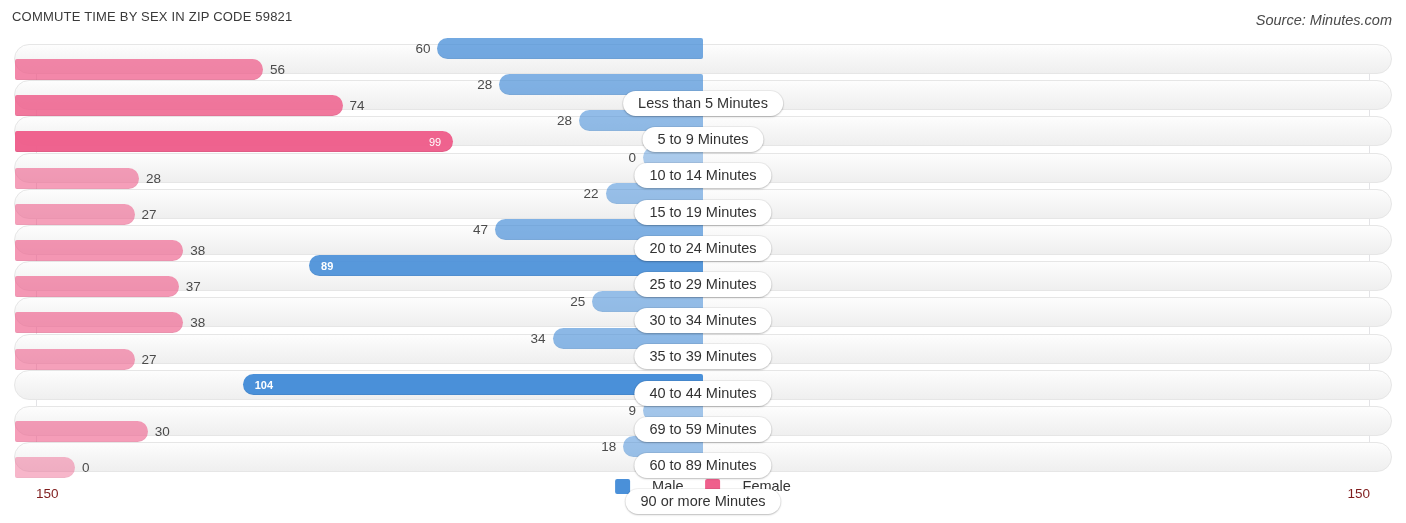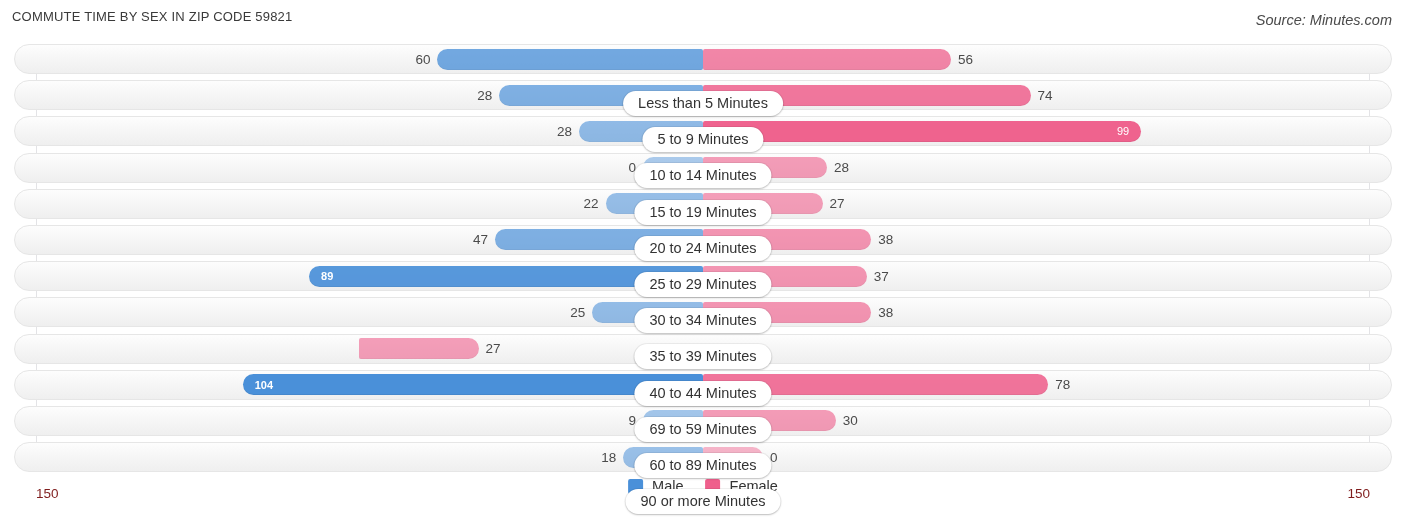--- a/index.html
+++ b/index.html
@@ -72,20 +72,21 @@
     background: linear-gradient(to bottom, #fdfdfd 0%, #f6f6f6 48%, #efefef 100%);
     border: 1px solid #e6e6e6;
     box-sizing: border-box;
   }
   .row-inner {
     position: absolute;
     left: 0; right: 0; top: 0; bottom: 0;
     display: flex;
     align-items: flex-start;
     justify-content: center;
+    flex-direction: column;
   }
 
   
   .side {
     display: flex;
     align-items: center;
     width: 50%;
     height: 100%;
     box-sizing: border-box;
   }
@@ -164,21 +165,21 @@
     left: 50%;
     transform: translateX(-50%);
     top: 0;
     display: flex;
     align-items: center;
     gap: 22px;
   }
   .legend-item {
     display: flex;
     align-items: center;
-    gap: 9px;
+    gap: 22px;
     font-size: 14.5px;
     color: #333;
   }
   .swatch {
     width: 15px;
     height: 15px;
     border-radius: 2px;
     display: inline-block;
   }
   .swatch.male   { background: #4a90d9; }
@@ -327,42 +328,42 @@
             <div class="bar-wrap">
               <div class="bar female" style="width: 168.213px; opacity: 0.650962;"></div>
             </div>
             <span class="val right">38</span>
           </div>
         </div>
         <div class="pill">35 to 39 Minutes</div>
       </div>
       <div class="row">
         <div class="row-inner">
+          <div class="side left">
+            <span class="val left">34</span>
+            <div class="bar-wrap">
+              <div class="bar male" style="width: 150.507px; opacity: 0.629808;"></div>
+            </div>
+          </div>
           <div class="side right">
             <div class="bar-wrap">
               <div class="bar female" style="width: 119.52px; opacity: 0.592788;"></div>
             </div>
             <span class="val right">27</span>
           </div>
         </div>
         <div class="pill">40 to 44 Minutes</div>
       </div>
       <div class="row">
         <div class="row-inner">
           <div class="side left">
             <div class="bar-wrap">
               <div class="bar male" style="width: 460.373px; opacity: 1;"></div>
               <span class="val inside on-left">104</span>
             </div>
-          </div>
-          <div class="side right">
-            <div class="bar-wrap">
-              <div class="bar female" style="width: 345.28px; opacity: 0.8625;"></div>
-            </div>
-            <span class="val right">78</span>
           </div>
         </div>
         <div class="pill">69 to 59 Minutes</div>
       </div>
       <div class="row">
         <div class="row-inner">
           <div class="side left">
             <span class="val left">9</span>
             <div class="bar-wrap">
               <div class="bar male" style="width: 60px; opacity: 0.497596;"></div>

